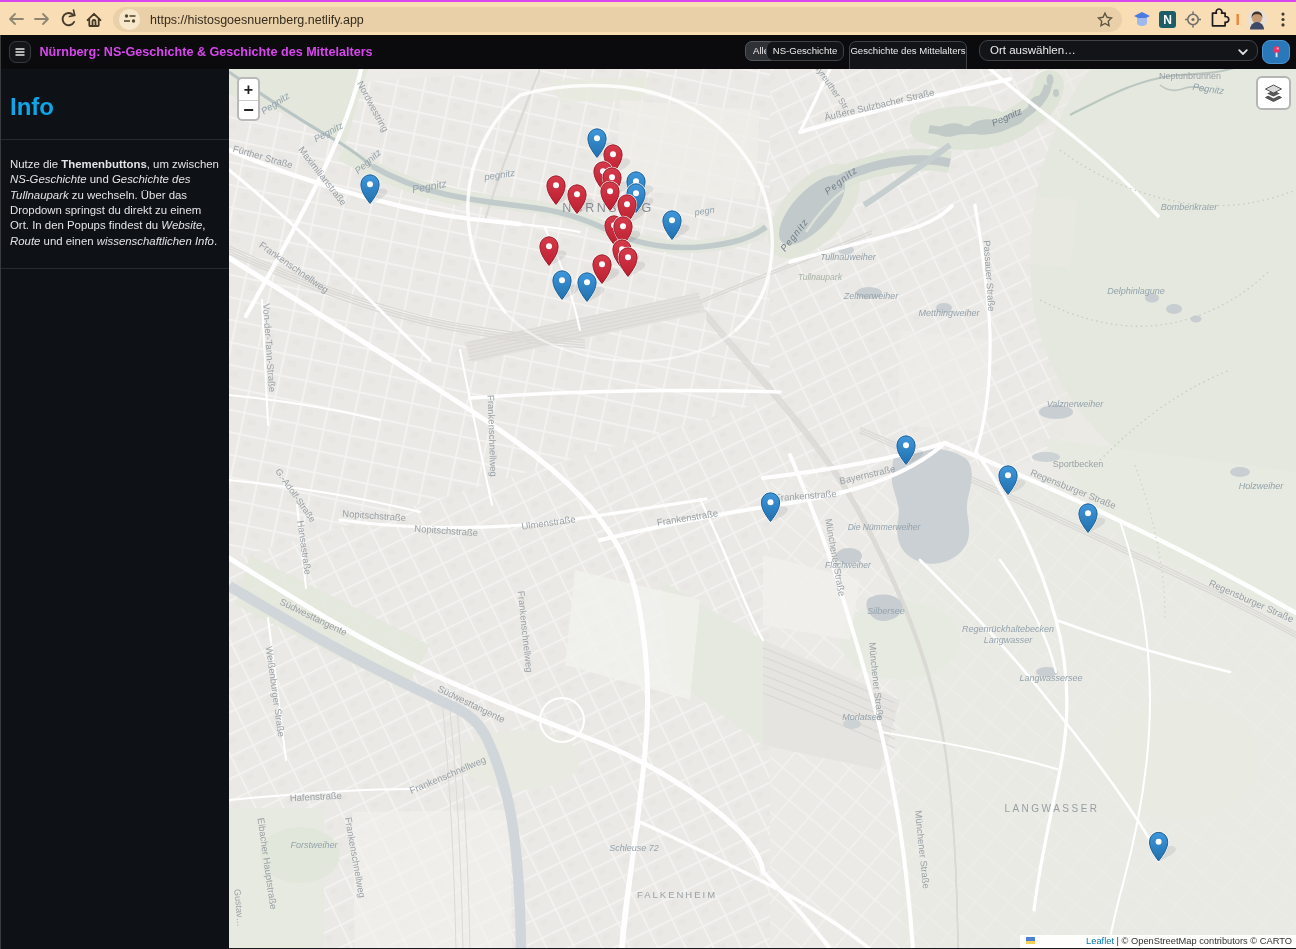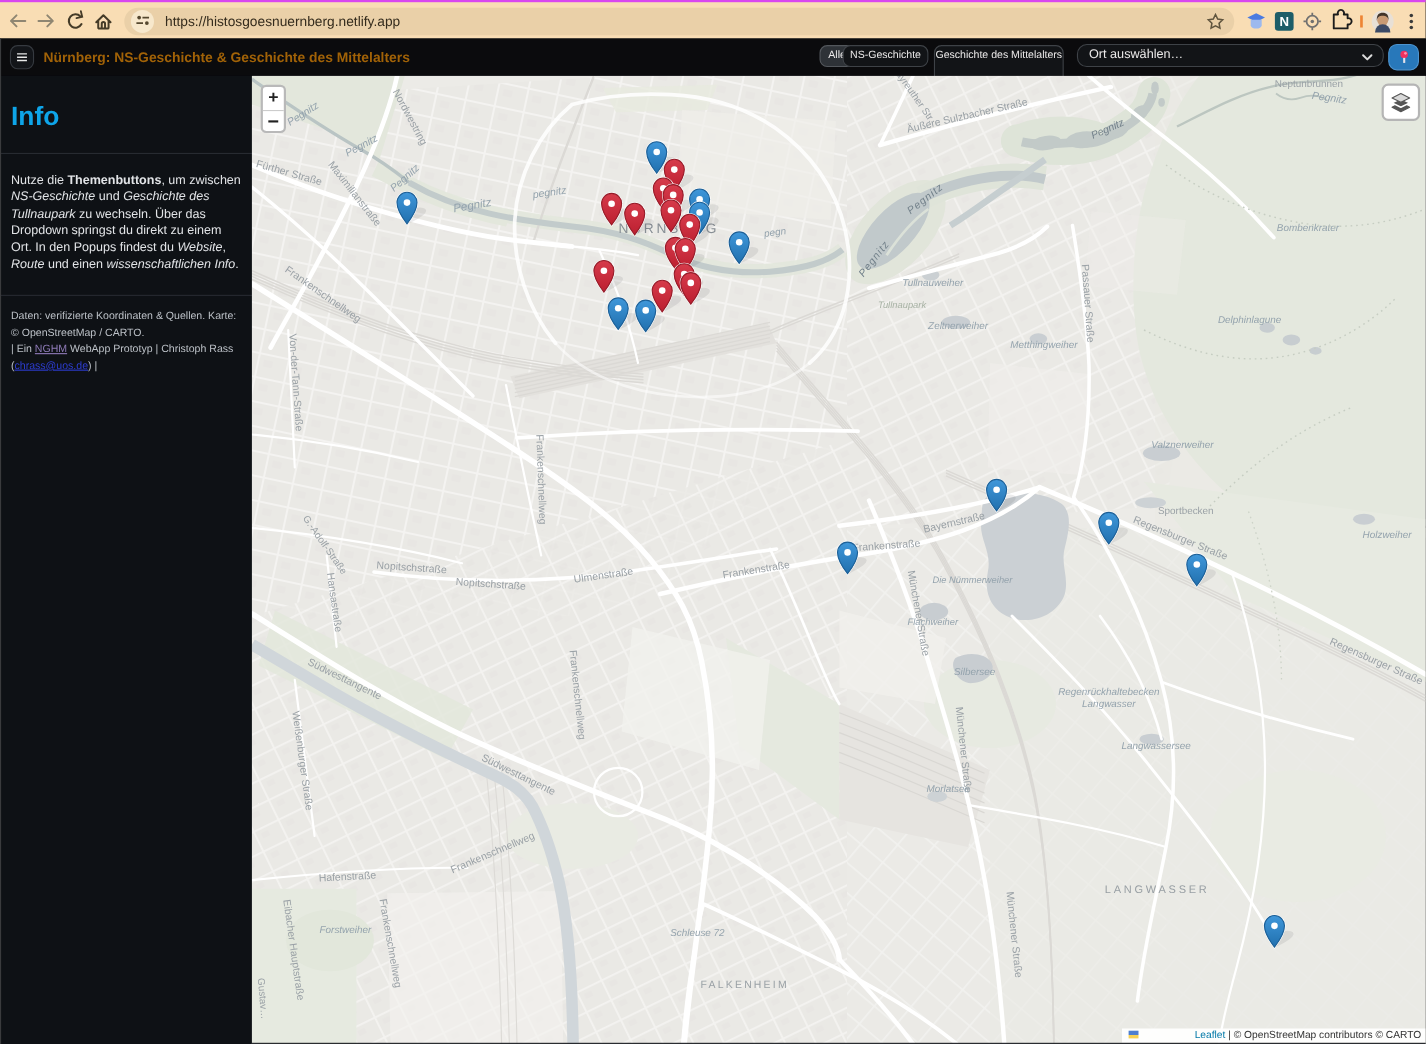--- a/index.html
+++ b/index.html
@@ -3,21 +3,21 @@
 <meta charset="utf-8">
 <style>
   html,body{margin:0;padding:0;width:1296px;height:949px;overflow:hidden;
     font-family:"Liberation Sans",sans-serif;background:#0d1014;}
   #chrome{position:absolute;left:0;top:0;width:1296px;height:35px;background:#f9ddb4;border-top:2px solid #d946ef;box-sizing:border-box;}
   #pill{position:absolute;left:113px;top:5px;width:1009px;height:25px;border-radius:13px;background:#ead0a8;}
   #pillcirc{position:absolute;left:119px;top:7px;width:21px;height:21px;border-radius:50%;background:#f7e8cc;}
   #url{position:absolute;left:150px;top:11px;font-size:12.5px;color:#352c1d;letter-spacing:0px;}
   #appbar{position:absolute;left:0;top:35px;width:1296px;height:34px;background:#0b0b0d;}
   #hambtn{position:absolute;left:9px;top:5.5px;width:22px;height:22px;border-radius:7px;background:#131519;border:1px solid #363a40;box-sizing:border-box;}
-  #apptitle{position:absolute;left:39.5px;top:10px;font-size:12.6px;font-weight:bold;color:#a16207;}
+  #apptitle{position:absolute;left:39.5px;top:10px;font-size:12.6px;font-weight:bold;color:#d946ef;}
   .tbtn{position:absolute;top:6px;height:21px;border-radius:7px;background:#121417;border:1px solid #3e4247;box-sizing:border-box;color:#eceaea;font-size:9.6px;text-align:center;white-space:nowrap;overflow:hidden;}
   #btnAlle{left:733px;top:6px;width:32px;height:20px;background:#2e3237;border-color:#53575c;line-height:18px;margin-left:12px;}
   #btnNS{left:766px;top:6px;width:78px;height:20px;line-height:18px;}
   #btnMit{left:849px;top:6px;width:118px;height:36px;line-height:18px;}
   #selOrt{left:979px;top:5px;width:279px;height:21px;text-align:left;padding-left:10px;line-height:19px;border-radius:9px;font-size:11.5px;}
   
   #pinbtn{position:absolute;left:1262px;top:4.5px;width:28px;height:24px;border-radius:8px;background:#2878ba;border:1px solid #4d94cf;box-sizing:border-box;}
   #sidebar{position:absolute;left:0;top:69px;width:229px;height:880px;background:#0e1115;}
   #info{position:absolute;left:10px;top:24px;font-size:24px;font-weight:bold;color:#0ea5e9;}
   .sdiv{position:absolute;left:0px;width:229px;border-top:1px solid #272b31;}
@@ -121,21 +121,20 @@
         <rect x="12.6" y="11.6" width="1.9" height="4.6" fill="#e4e2ea"></rect>
       </svg>
   </div>
 </div>
 
 <div id="sidebar">
   <div id="info">Info</div>
   <div class="sdiv" style="top:70px"></div>
   <div id="para">Nutze die <b>Themenbuttons</b>, um zwischen<br><i>NS-Geschichte</i> und <i>Geschichte des</i><br><i>Tullnaupark</i> zu wechseln. Über das<br>Dropdown springst du direkt zu einem<br>Ort. In den Popups findest du <i>Website</i>,<br><i>Route</i> und einen <i>wissenschaftlichen Info</i>.</div>
   <div class="sdiv" style="top:199px"></div>
-  <div id="foot">Daten: verifizierte Koordinaten &amp; Quellen. Karte:<br>© OpenStreetMap / CARTO.<br>| Ein <a class="p">NGHM</a> WebApp Prototyp | Christoph Rass<br>(<a class="b">chrass@uos.de</a>) |</div>
 </div>
 
 <div id="mapwrap">
   <svg id="map" width="1067" height="880" viewBox="229 69 1067 880">
 <defs>
 <pattern id="blk" width="27" height="22" patternUnits="userSpaceOnUse" patternTransform="rotate(12)">
   <rect width="27" height="22" fill="#eae9e5"></rect>
   <rect width="27" height="1.8" fill="#f5f4f2"></rect>
   <rect width="1.8" height="22" fill="#f5f4f2"></rect>
   <rect x="6" y="6" width="8" height="6" fill="#e7e5e2"></rect>

